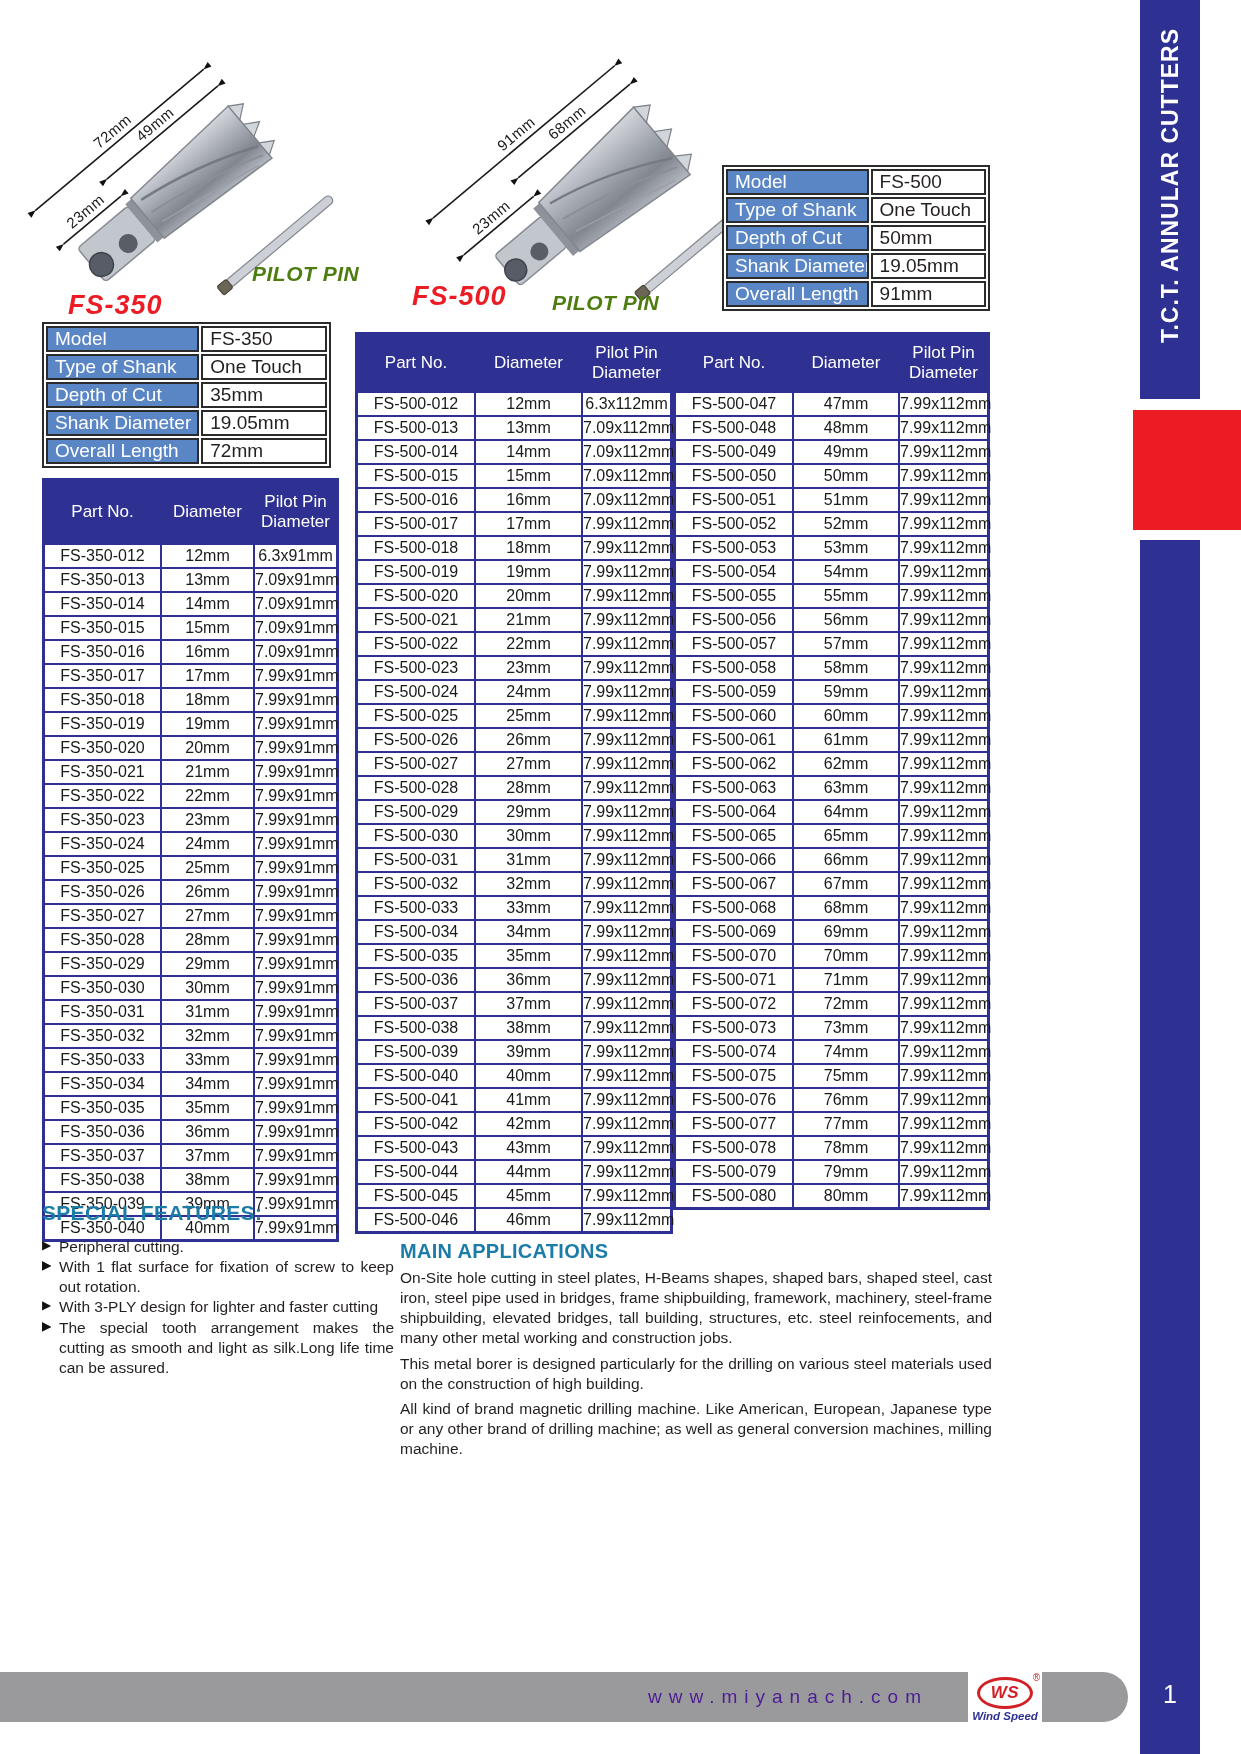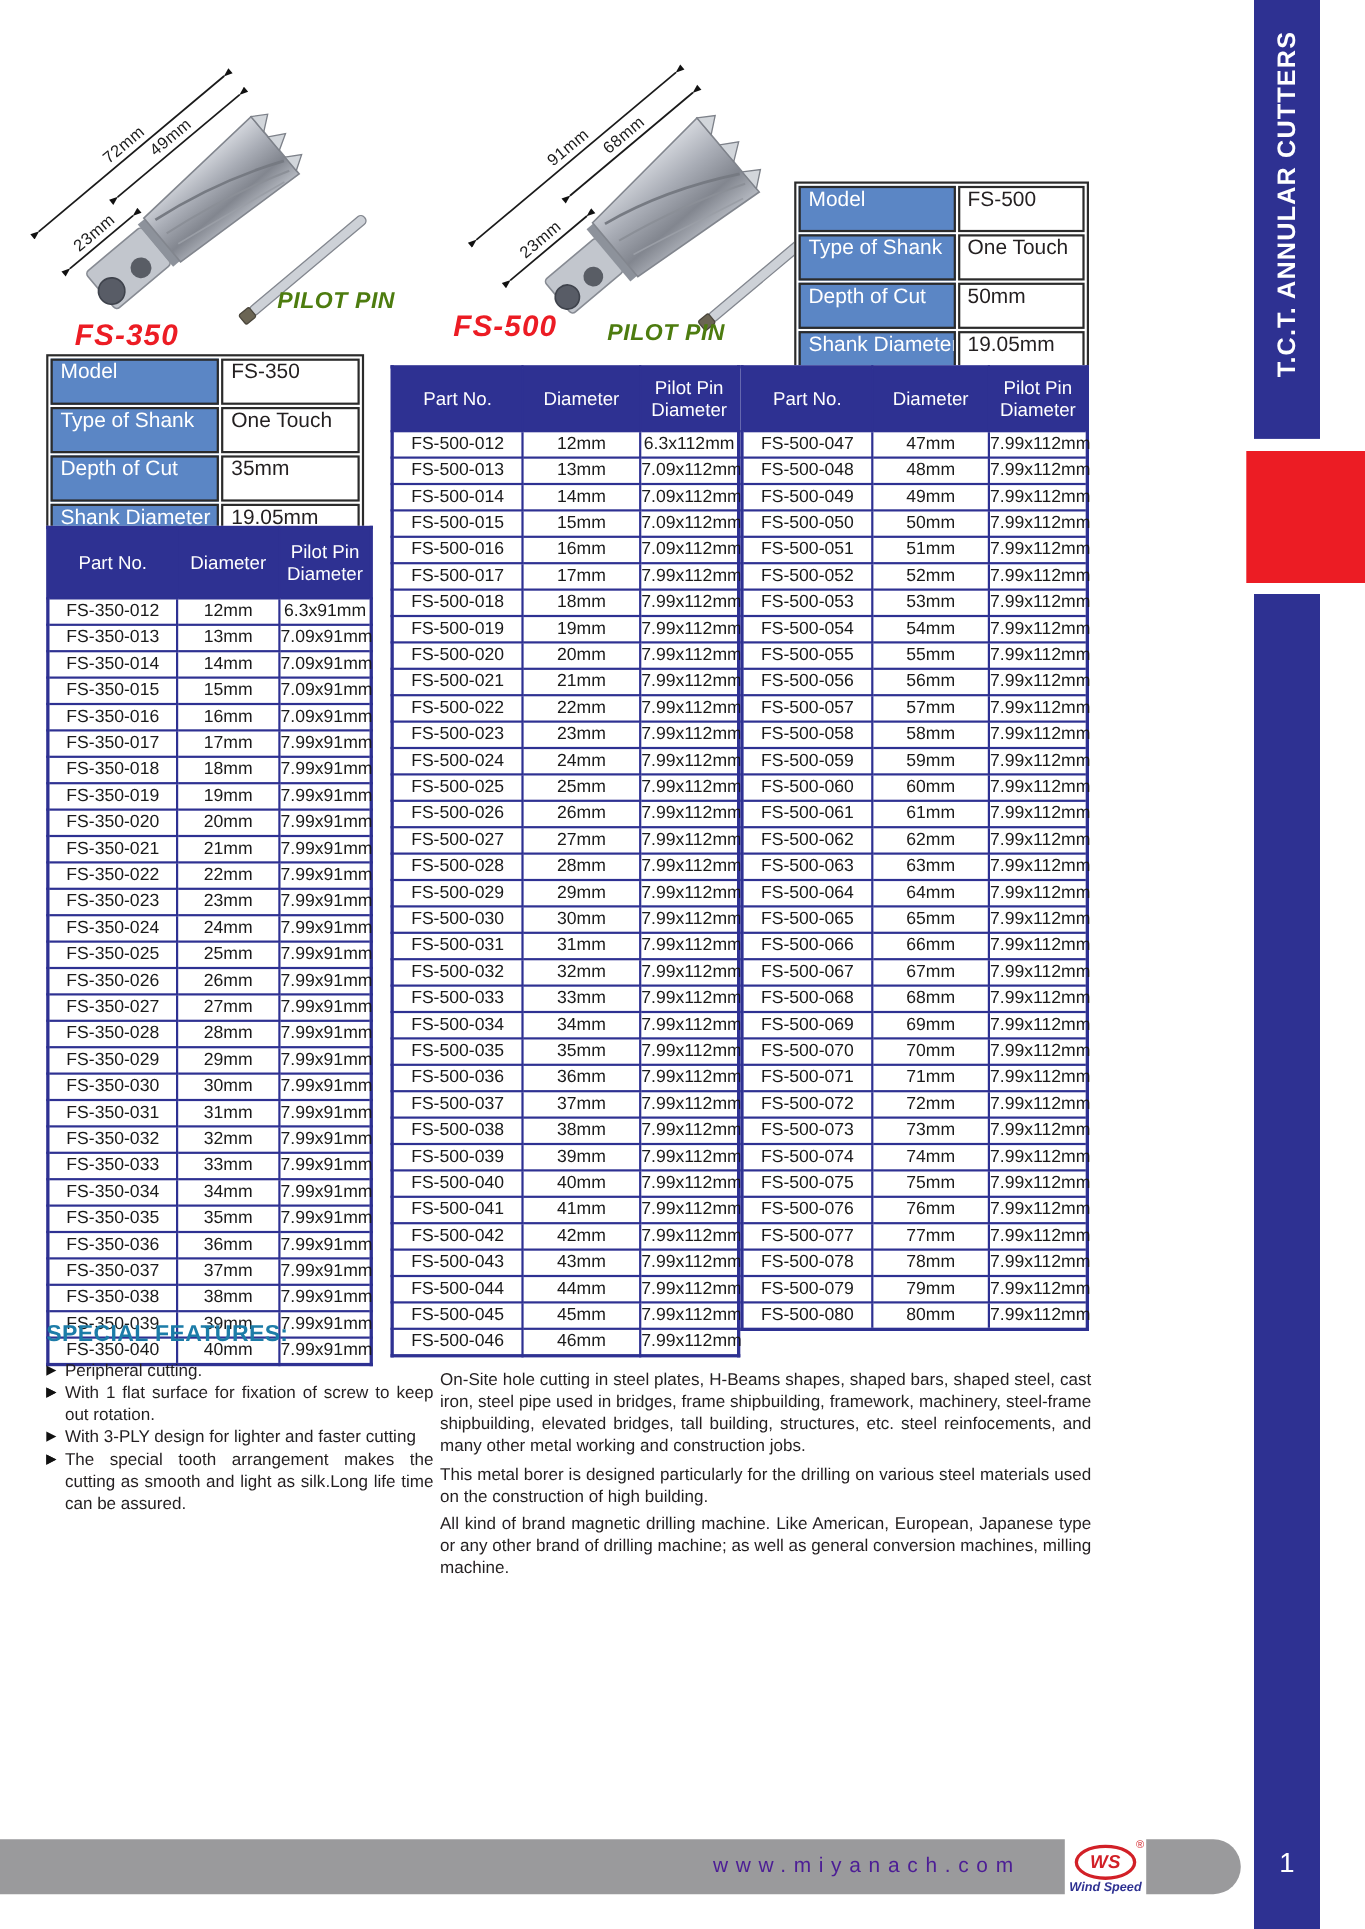--- a/index.html
+++ b/index.html
@@ -21,21 +21,21 @@
   
   .illus { position:absolute; }
   .dim-line { stroke:#1a1a1a; stroke-width:1.6; }
   .dim-text { font-family:"Liberation Sans",sans-serif; font-size:15px; fill:#1a1a1a; letter-spacing:0.5px; }
   .model-label { position:absolute; color:#EC1C24; font-size:27px; font-weight:bold; font-style:italic; letter-spacing:1px; }
   .pin-label   { position:absolute; color:#4d7c0f; font-size:21px; font-weight:bold; font-style:italic; letter-spacing:0.5px; }
 
   
   table.spec { position:absolute; border-collapse:separate; border-spacing:2px;
                background:#fff; border:2px solid #2b2b2b; table-layout:fixed; }
-  table.spec td { border:2px solid #2b2b2b; height:21px; padding:0 0 16px 7px;
+  table.spec td { border:2px solid #2b2b2b; height:21px; padding:0 0 0 7px;
                   font-size:19px; white-space:nowrap; overflow:hidden;margin-top:24px; }
   table.spec td:first-child { background:#5B86C5; color:#fff; width:51%; }
 
   
   table.parts { position:absolute; border-collapse:collapse; border:3px solid #2E3192;
                 background:#fff; table-layout:fixed; }
   table.parts th { background:#2E3192; color:#fff; font-weight:400; font-size:17px;
                    border:2px solid #2E3192; line-height:1.18; padding:2px 4px; text-align:center; }
   table.parts td { border:2px solid #2E3192; height:22px; font-size:16px; color:#1a1a1a;
                    text-align:center; padding:0; white-space:nowrap; }
@@ -739,20 +739,21 @@
       <div class="feat-item"><span class="tri">▶</span><span>Peripheral cutting.</span></div>
       <div class="feat-item"><span class="tri">▶</span></div>
       <div class="feat-item"><span class="tri">▶</span><span>With 1 flat surface for fixation of screw to keep out rotation.</span></div>
       <div class="feat-item"><span class="tri">▶</span><span>With 3-PLY design for lighter and faster cutting</span></div>
       <div class="feat-item"><span class="tri">▶</span></div>
       <div class="feat-item"><span class="tri">▶</span><span>The special tooth arrangement makes the cutting as smooth and light as silk.Long life time can be assured.</span></div>
     </div>
   </div>
 
   <div class="apps">
+    <div class="h-teal">MAIN APPLICATIONS</div>
     <p>On-Site hole cutting in steel plates, H-Beams shapes, shaped bars, shaped steel, cast iron, steel pipe used in bridges, frame shipbuilding, framework, machinery, steel-frame shipbuilding, elevated bridges, tall building, structures, etc. steel reinfocements, and many other metal working and construction jobs.</p>
     <p>This metal borer is designed particularly for the drilling on various steel materials used on the construction of high building.</p>
     <p>All kind of brand magnetic drilling machine. Like American, European, Japanese type or any other brand of drilling machine; as well as general conversion machines, milling machine.</p>
   </div>
 
   <div class="footer-bar">
     <span class="url">www.miyanach.com</span>
     <div class="ws-logo">
       <div class="ws-oval">
         <span>WS</span>

